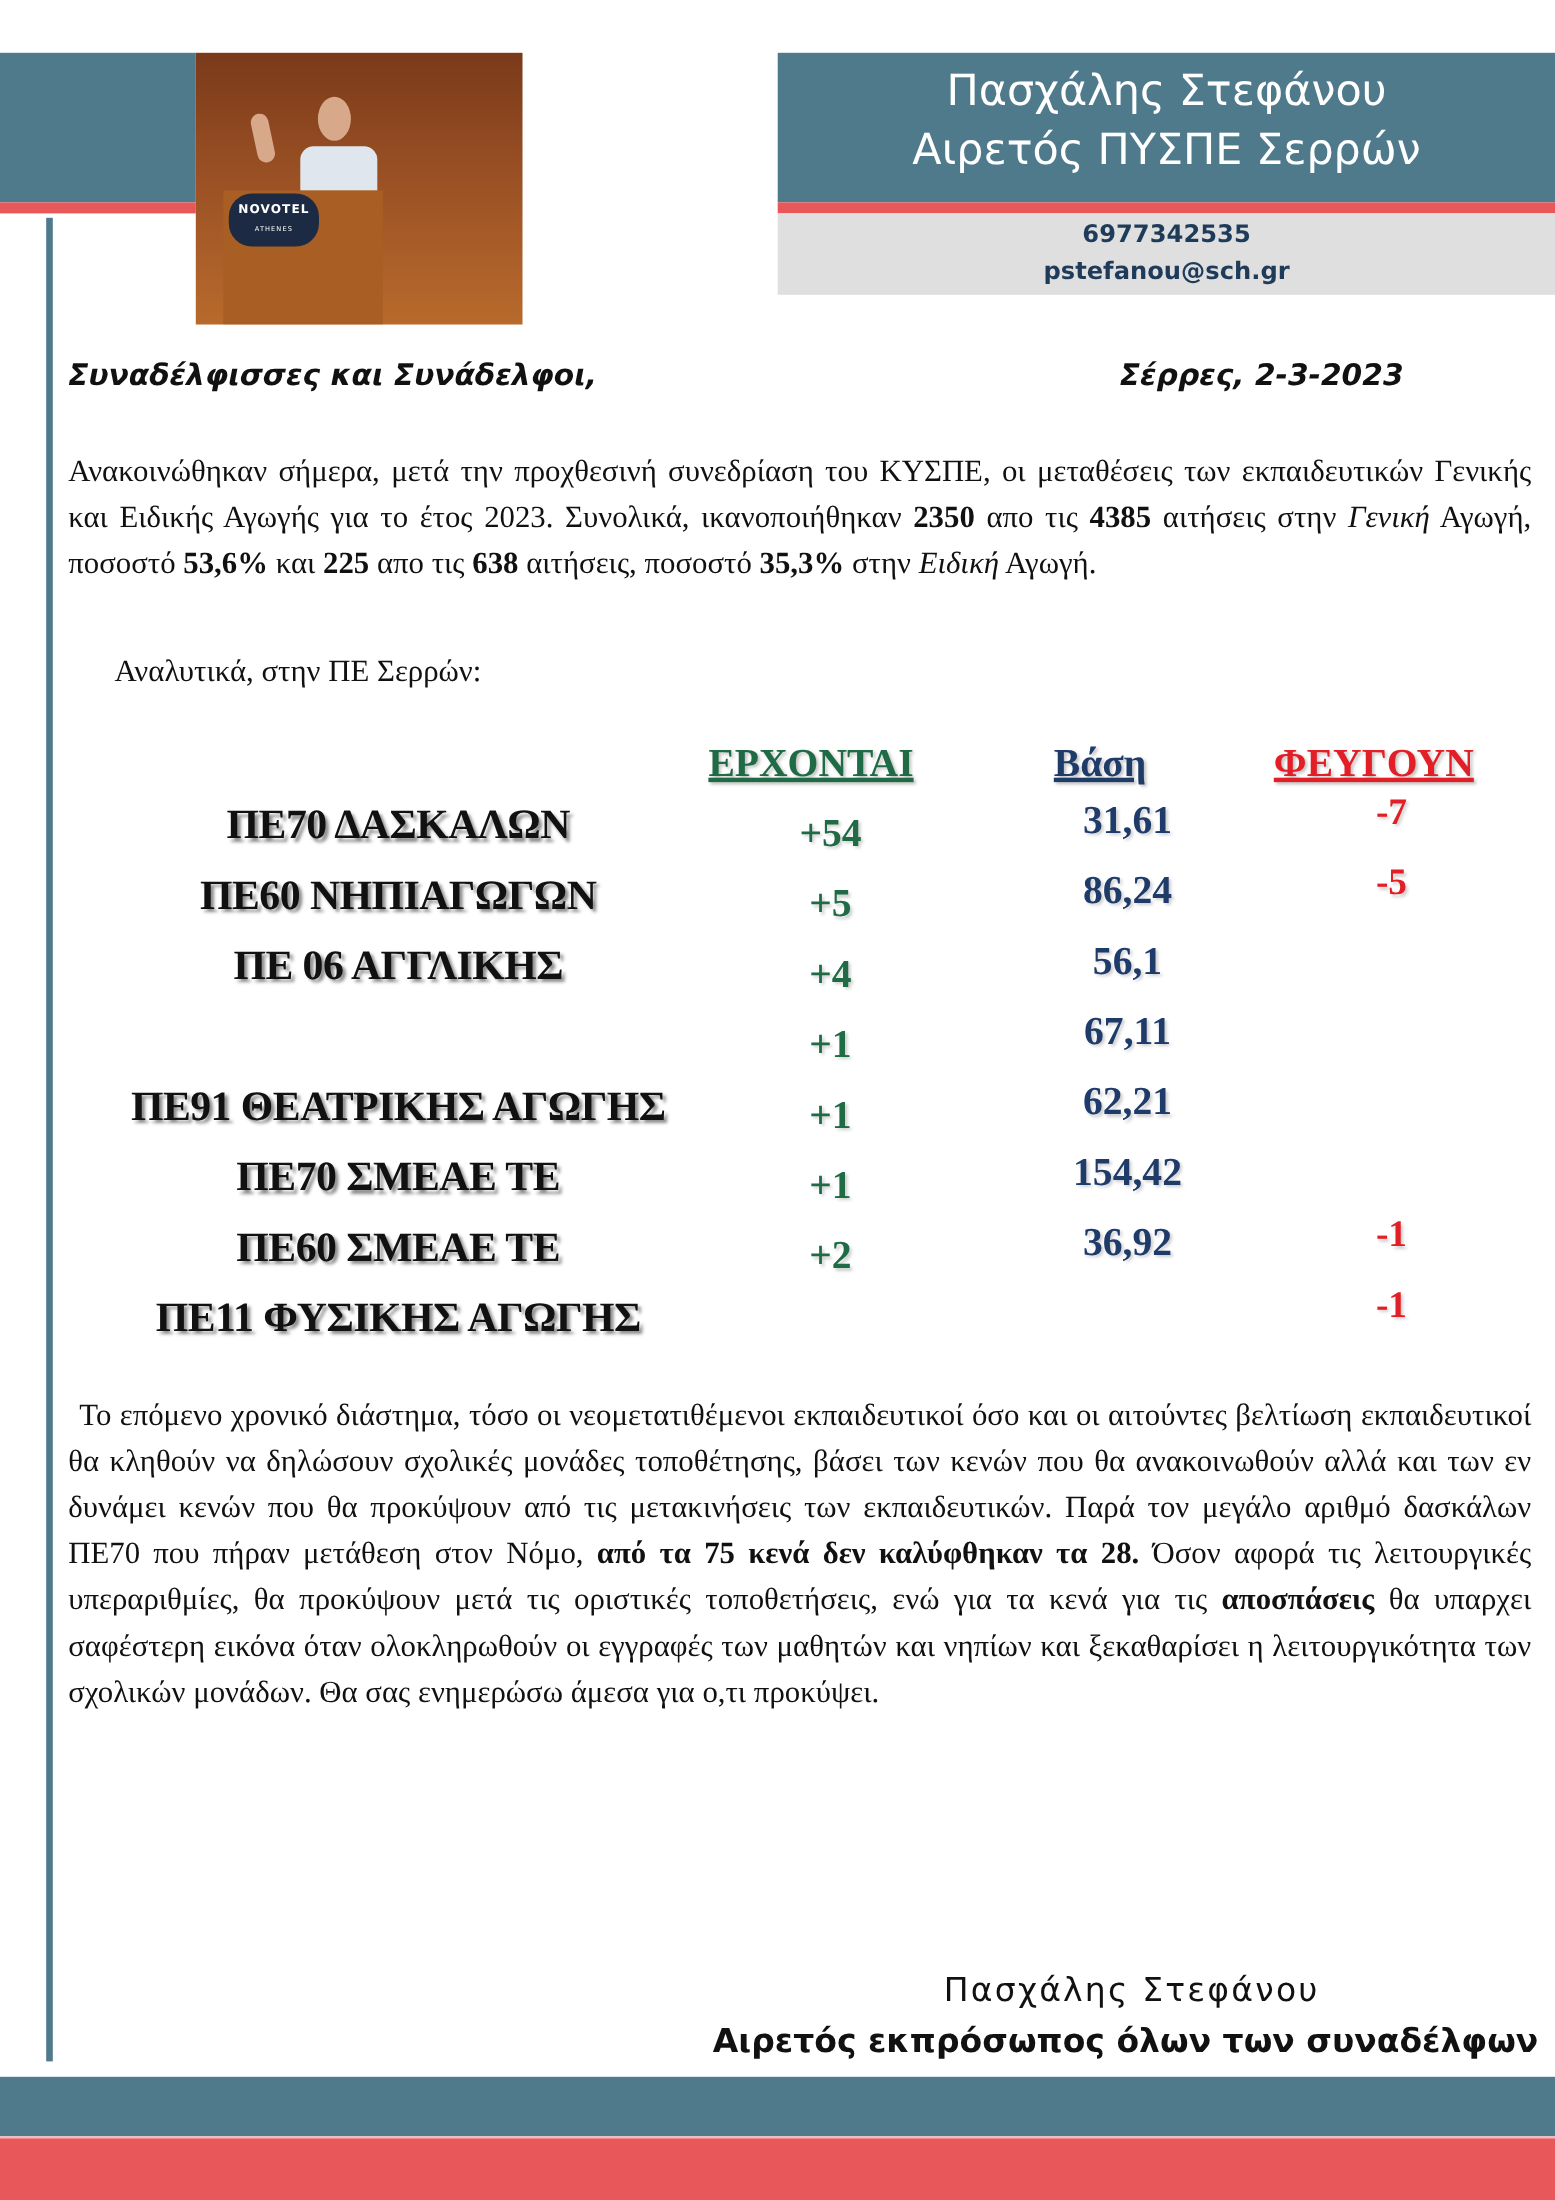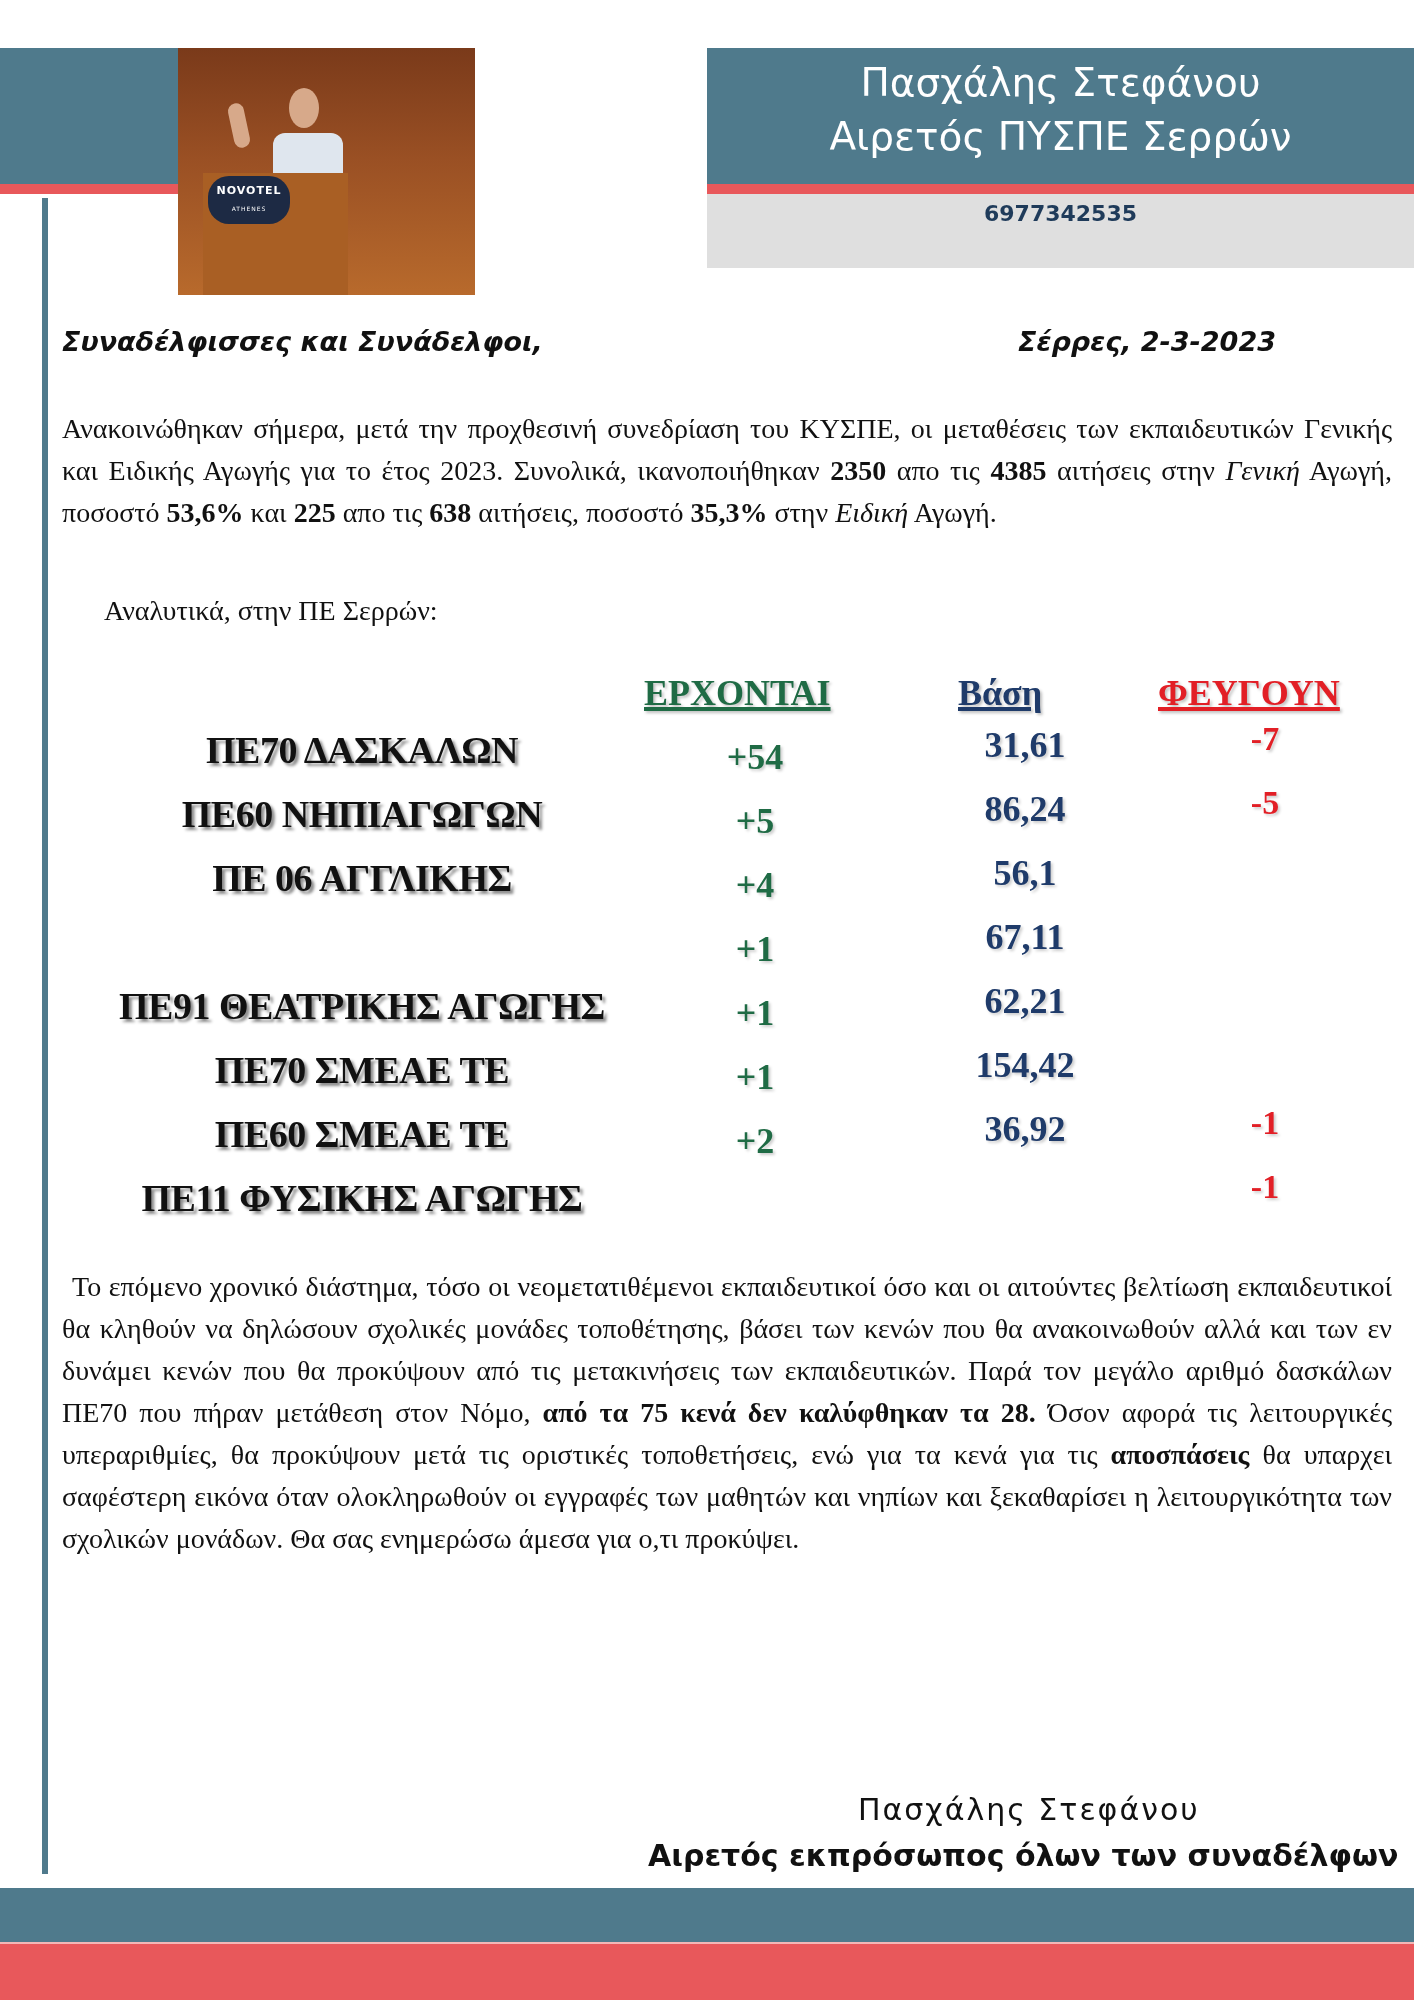--- a/index.html
+++ b/index.html
@@ -64,20 +64,21 @@
   </div>
 </div>
 
 <div class="header-box">
   <div>Πασχάλης Στεφάνου</div>
   <div>Αιρετός ΠΥΣΠΕ Σερρών</div>
 </div>
 <div class="header-red"></div>
 <div class="contact-box">
   <div>6977342535</div>
+  <div>pstefanou@sch.gr</div>
 </div>
 
 <div class="greeting">Συναδέλφισσες και Συνάδελφοι,</div>
 <div class="date">Σέρρες, 2-3-2023</div>
 
 <div class="body-text p1"><span>Ανακοινώθηκαν σήμερα, μετά την προχθεσινή συνεδρίαση του ΚΥΣΠΕ, οι μεταθέσεις των εκπαιδευτικών Γενικής και Ειδικής Αγωγής για το έτος 2023. Συνολικά, ικανοποιήθηκαν </span><b>2350</b><span> απο τις </span><b>4385</b><span> αιτήσεις στην </span><i>Γενική</i><span> Αγωγή, ποσοστό </span><b>53,6%</b><span> και </span><b>225</b><span> απο τις </span><b>638</b><span> αιτήσεις, ποσοστό </span><b>35,3%</b><span> στην </span><i>Ειδική</i><span> Αγωγή.</span></div>
 
 <div class="body-text p2">Αναλυτικά, στην ΠΕ Σερρών:</div>
 
 <div class="table-head th-come">ΕΡΧΟΝΤΑΙ</div>

